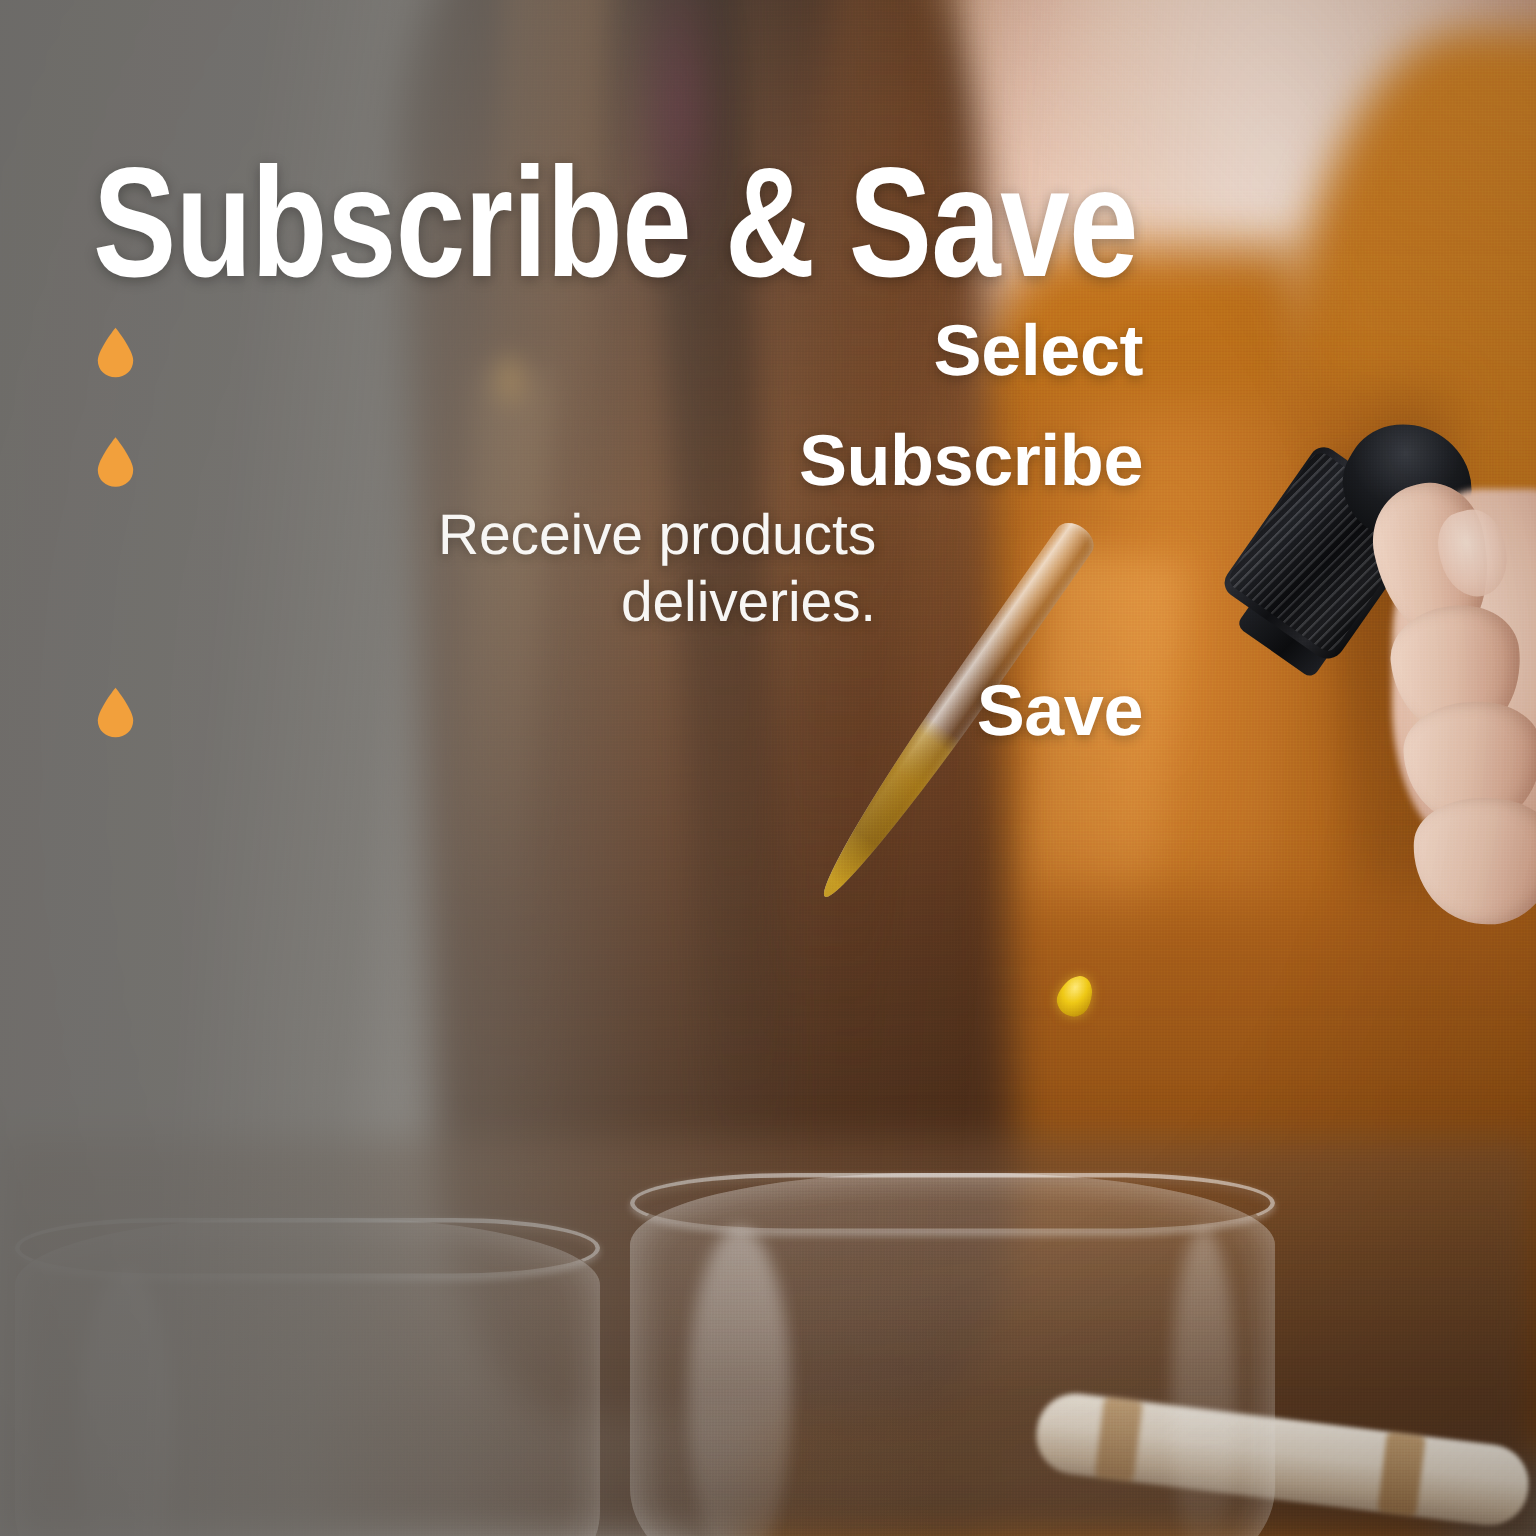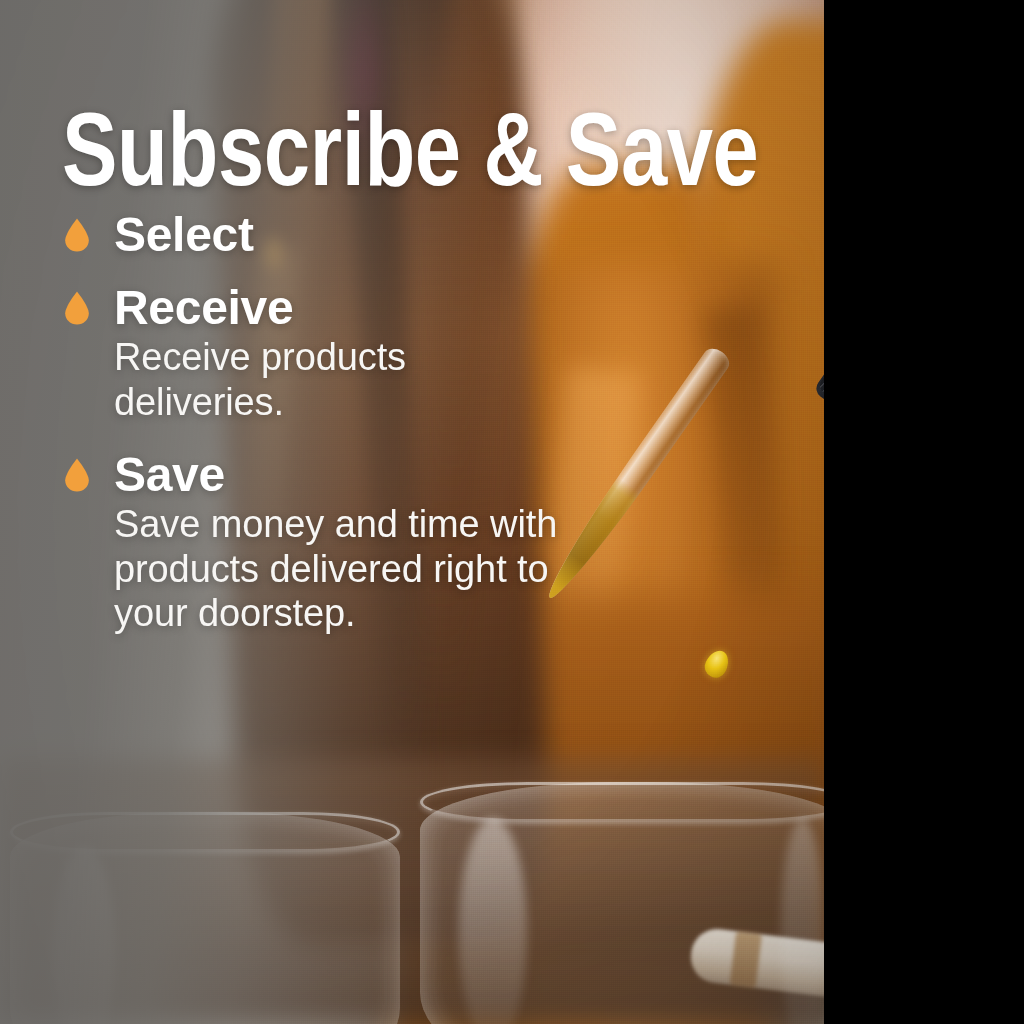--- a/index.html
+++ b/index.html
@@ -7,21 +7,21 @@
     margin: 0;
     padding: 0;
     background: #000;
   }
   body {
     font-family: "Liberation Sans", sans-serif;
   }
 
   #poster {
     position: relative;
-    width: 824px;
+    width: 1024px;
     height: 1024px;
     overflow: hidden;
     background: #9a8f85;
   }
 
   
   .photo { position: absolute; inset: 0; overflow: hidden; }
 
   
   .bg-wall {
@@ -327,21 +327,21 @@
     margin: 0 0 14px 0;
     font-family: "Liberation Sans Narrow", "Liberation Sans", sans-serif;
     transform: scaleX(.80);
     transform-origin: left center;
     white-space: nowrap;
     text-shadow: 0 2px 10px rgba(0,0,0,.30);
   }
 
   .steps { margin: 0; padding: 0; list-style: none; }
 
-  .step { position: relative; padding-left: 52px; margin-bottom: 22px; }
+  .step { position: relative; padding-left: 52px; margin-bottom: 22px; text-align: right; }
   .step:last-child { margin-bottom: 12px; }
 
   .drop-icon {
     position: absolute;
     left: 2px; top: 8px;
     width: 26px; height: 34px;
     display: block;
   }
 
   .step-title {
@@ -447,28 +447,27 @@
         <svg class="drop-icon" viewBox="0 0 26 34">
           <path d="M13 0.5 C13 0.5 1.2 15.2 1.2 22.3 C1.2 28.9 6.5 33.5 13 33.5 C19.5 33.5 24.8 28.9 24.8 22.3 C24.8 15.2 13 0.5 13 0.5 Z" fill="#F2A03C"></path>
         </svg>
         <div class="step-title">Select</div>
       </li>
 
       <li class="step step-2">
         <svg class="drop-icon" viewBox="0 0 26 34">
           <path d="M13 0.5 C13 0.5 1.2 15.2 1.2 22.3 C1.2 28.9 6.5 33.5 13 33.5 C19.5 33.5 24.8 28.9 24.8 22.3 C24.8 15.2 13 0.5 13 0.5 Z" fill="#F2A03C"></path>
         </svg>
-        <div class="step-title">Receive</div>
+        <div class="step-title">Subscribe</div>
         <p class="step-desc">Receive products deliveries.</p>
       </li>
 
       <li class="step step-3">
         <svg class="drop-icon" viewBox="0 0 26 34">
           <path d="M13 0.5 C13 0.5 1.2 15.2 1.2 22.3 C1.2 28.9 6.5 33.5 13 33.5 C19.5 33.5 24.8 28.9 24.8 22.3 C24.8 15.2 13 0.5 13 0.5 Z" fill="#F2A03C"></path>
         </svg>
         <div class="step-title">Save</div>
-        <p class="step-desc">Save money and time with products delivered right to your doorstep.</p>
       </li>
 
     </ul>
   </div>
 
 </div>
 
 </body></html>

